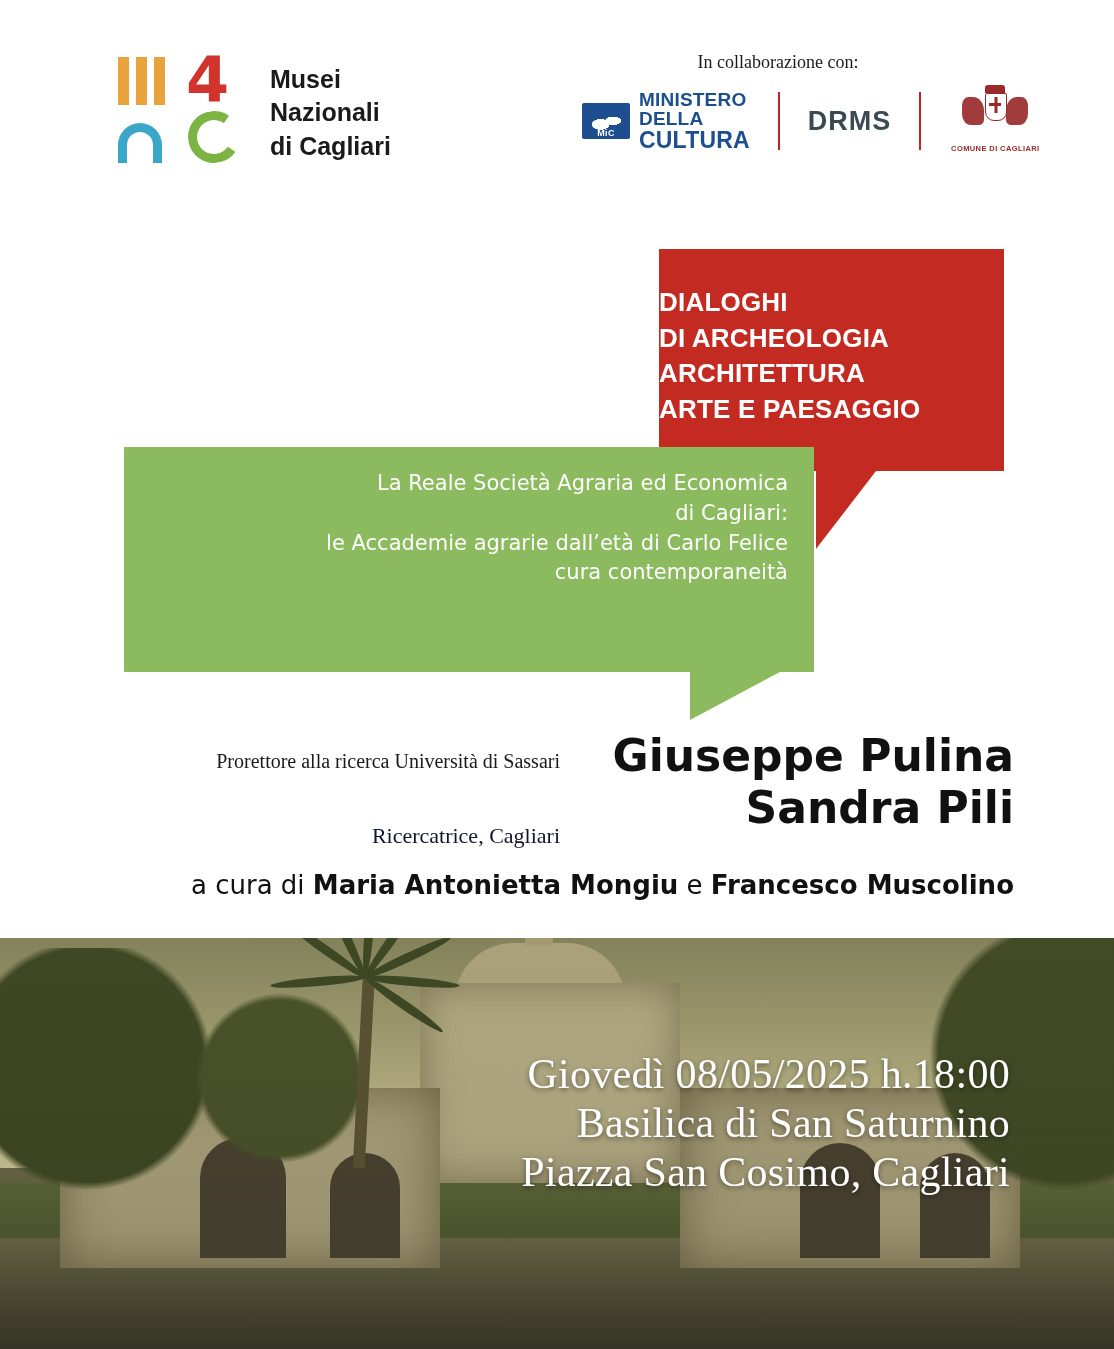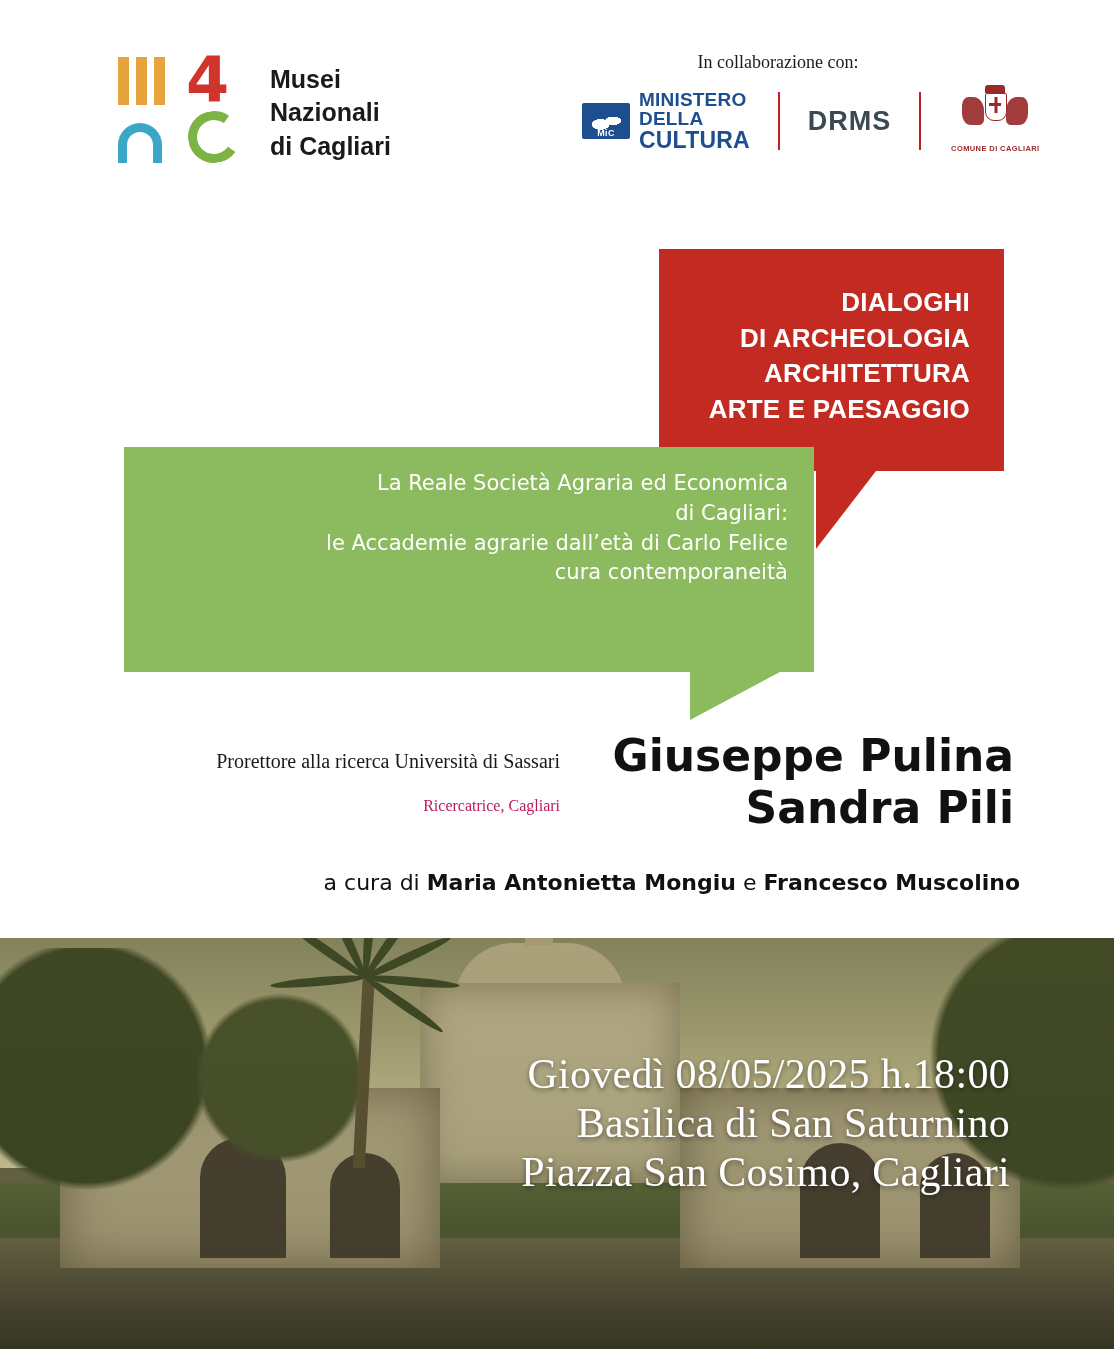--- a/index.html
+++ b/index.html
@@ -250,21 +250,21 @@
     width: 345px;
     height: 222px;
     background: #c32a22;
     box-sizing: border-box;
     padding: 36px 34px 0 0;
   }
   .red-bubble .txt {
     color: #ffffff;
     font-size: 26px;
     font-weight: 700;
-    text-align: right;
+    text-align: left;
     line-height: 1.37;
     letter-spacing: .2px;
     font-family: "Liberation Sans", sans-serif;
   }
   .red-tail {
     position: absolute;
     left: 816px;
     top: 471px;
     width: 0; height: 0;
     border-left: 0 solid transparent;
@@ -307,23 +307,23 @@
     width: 560px;
     text-align: right;
   }
   .roles-col .r1 {
     font-family: "Liberation Serif", serif;
     font-size: 20px;
     color: #1a1a1a;
   }
   .roles-col .r2 {
     font-family: "Liberation Serif", serif;
-    font-size: 16px;
-    color: #be185d;
-    margin-top: 24px;
+    font-size: 22px;
+    color: #0f172a;
+    margin-top: 50px;
   }
   .names-col {
     position: absolute;
     left: 570px;
     top: 730px;
     width: 444px;
     text-align: right;
     font-family: "DejaVu Sans", sans-serif;
     font-weight: 700;
     font-size: 44px;
@@ -331,23 +331,22 @@
     color: #111111;
   }
 
   .curators {
     position: absolute;
     left: 0;
     top: 870px;
     width: 1014px;
     text-align: right;
     font-family: "DejaVu Sans", sans-serif;
-    font-size: 22px;
+    font-size: 26px;
     color: #111111;
-    padding-left: 6px;
   }
   .curators b { font-weight: 700; }
 
   
   .photo {
     position: absolute;
     left: 0;
     top: 938px;
     width: 1114px;
     height: 411px;

